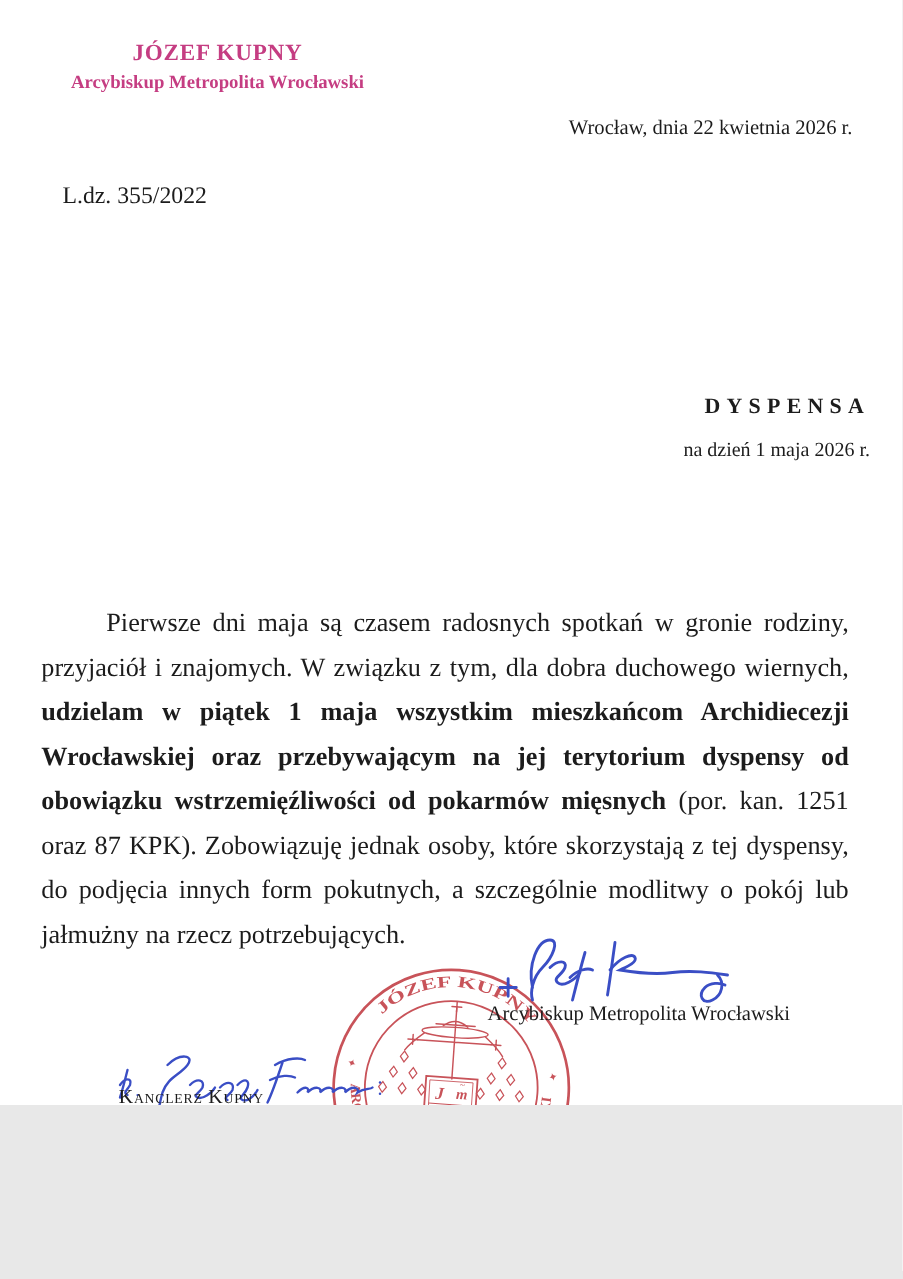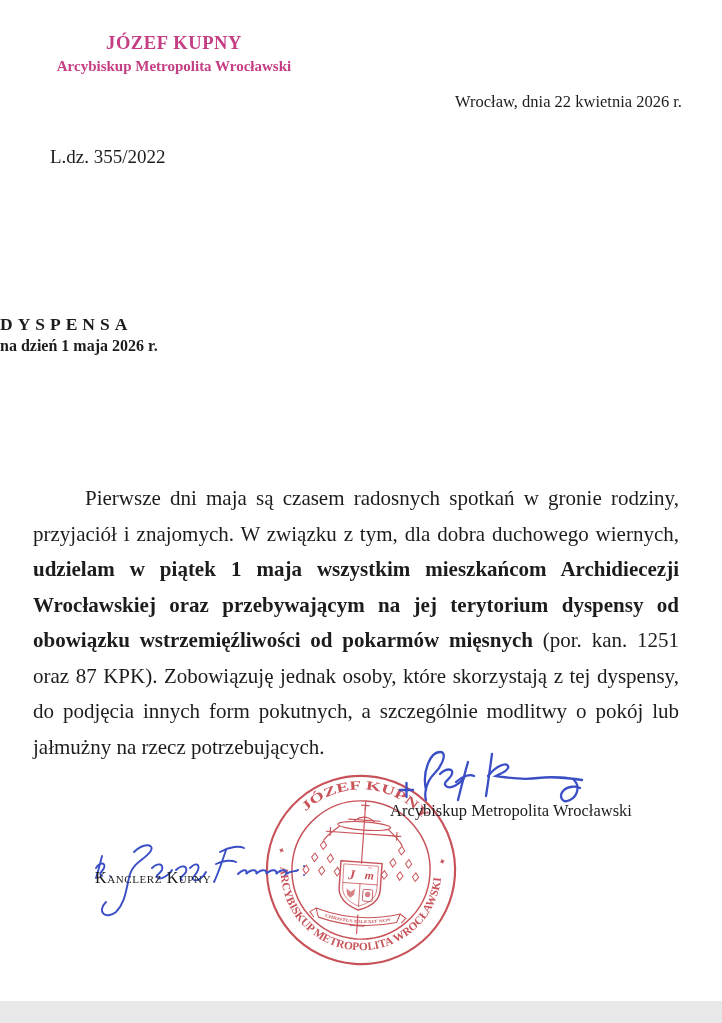--- a/index.html
+++ b/index.html
@@ -1,40 +1,40 @@
 <!DOCTYPE html>
 <html><head>
 <meta charset="utf-8">
 <style>
   * { box-sizing: border-box; margin: 0; padding: 0; }
   html,body { background:#e8e8e8; }
   .page {
     position: relative;
-    width: 722px; height: 1001px;
+    width: 722px; height: 884px;
     margin: 0 auto;
     background: #ffffff;
     font-family: "Liberation Serif", serif;
     color: #1c1c1c;
     overflow: hidden;
   }
   
   .letterhead {
     position: absolute; top: 33px; left: 38px; width: 272px;
     text-align: center; color: #c53d82;
   }
   .lh-name { font-size: 18.5px; font-weight: bold; letter-spacing: .6px; }
   .lh-title { font-size: 15px; font-weight: bold; margin-top: 4px; }
   
   .dateline { position: absolute; top: 92px; right: 40px; font-size: 16.5px; }
   .refnum   { position: absolute; top: 146px; left: 50px; font-size: 19px; }
   
-  .heading { position: absolute; top: 314px; left: 0; right: 26px; text-align: left; }
+  .heading { position: absolute; top: 314px; left: 0; right: 26px; text-align: right; }
   .h-title { font-size: 17.5px; font-weight: bold; letter-spacing: 5px; }
   .h-subtitle { font-size: 14.8px; font-weight: bold; margin-top: 30px; letter-spacing: .2px; }
-  .h-date { font-size: 16px; font-weight: bold; margin-top: 2px; }
+  .h-date { font-size: 16px; font-weight: normal; margin-top: 17px; }
   
   .body-par {
     position: absolute; top: 481px; left: 33px; width: 646px;
     font-size: 21px; line-height: 35.5px;
     text-align: justify; text-indent: 52px;
   }
   .body-par b { font-weight: bold; }
   
   .stamp { position: absolute; left: 263px; top: 772px; width: 196px; height: 196px;
            transform: rotate(4deg); opacity: .92; }

